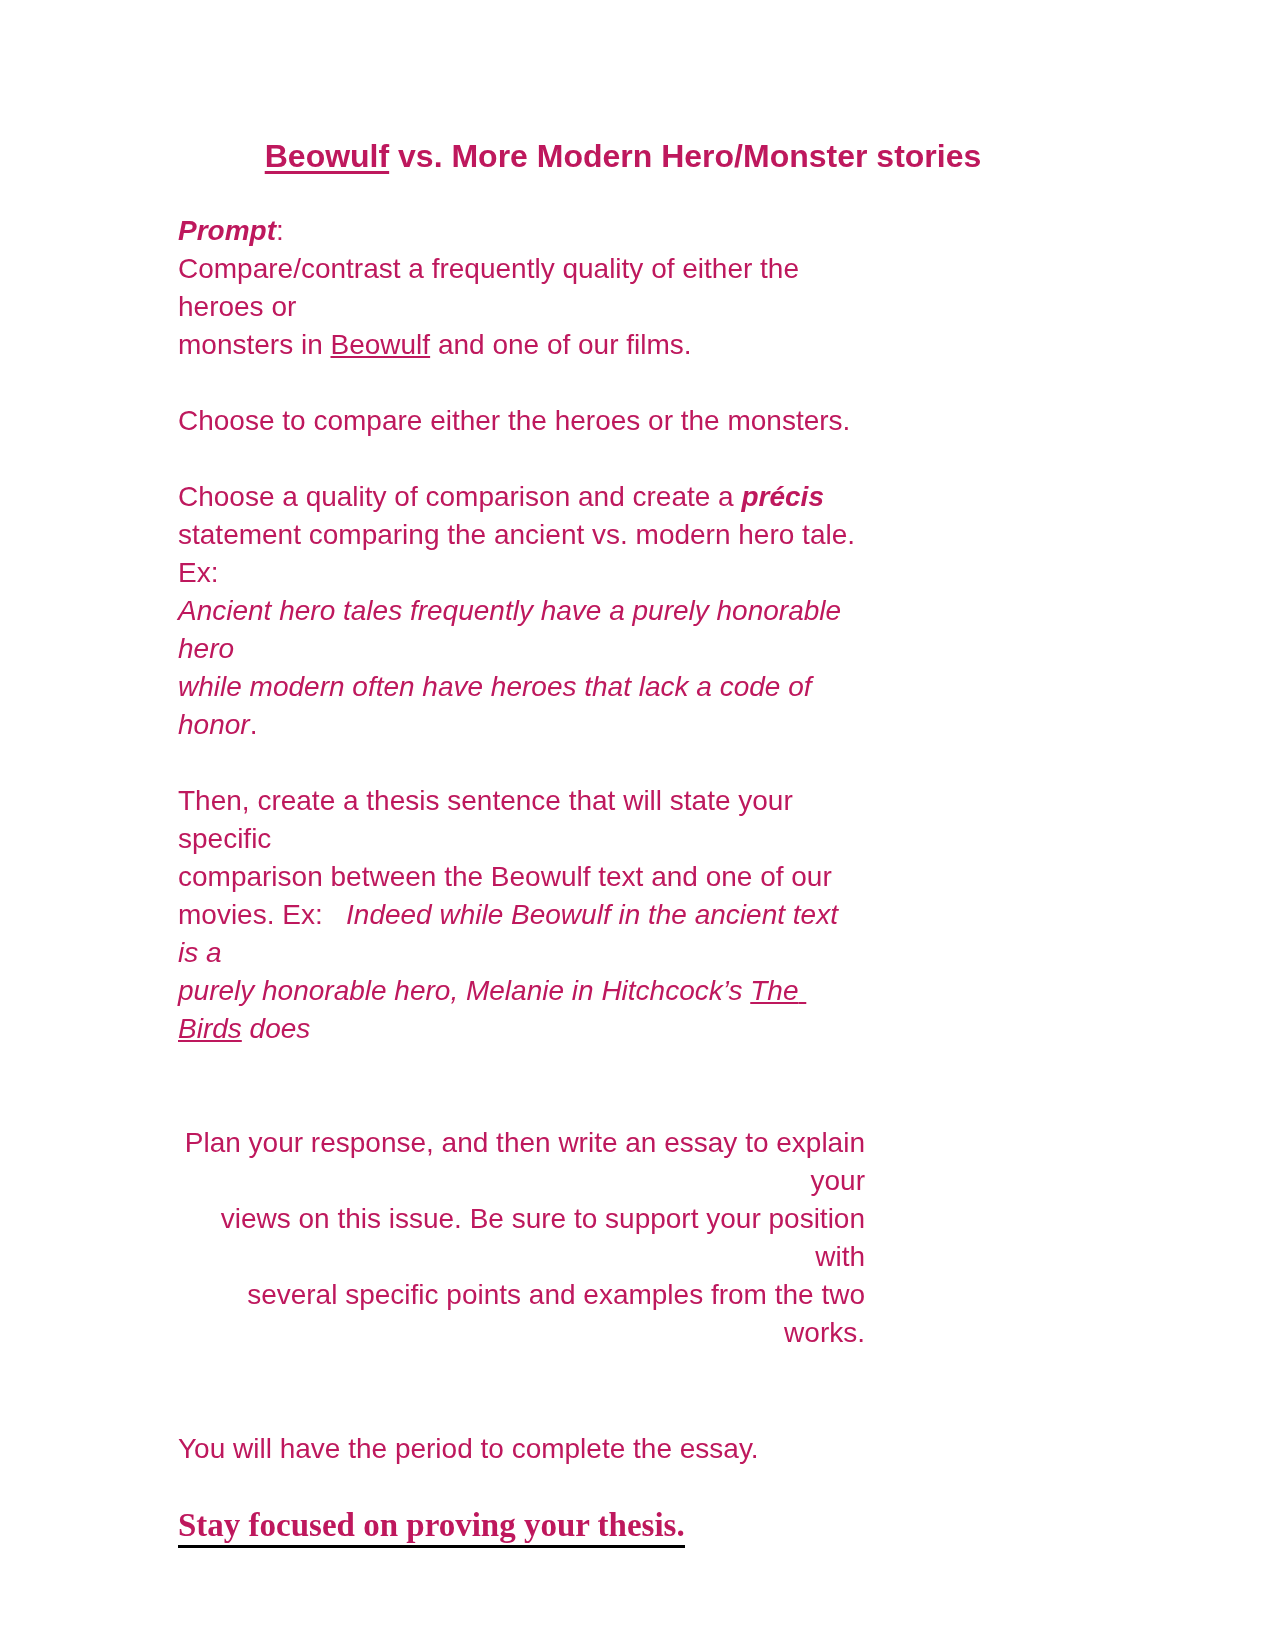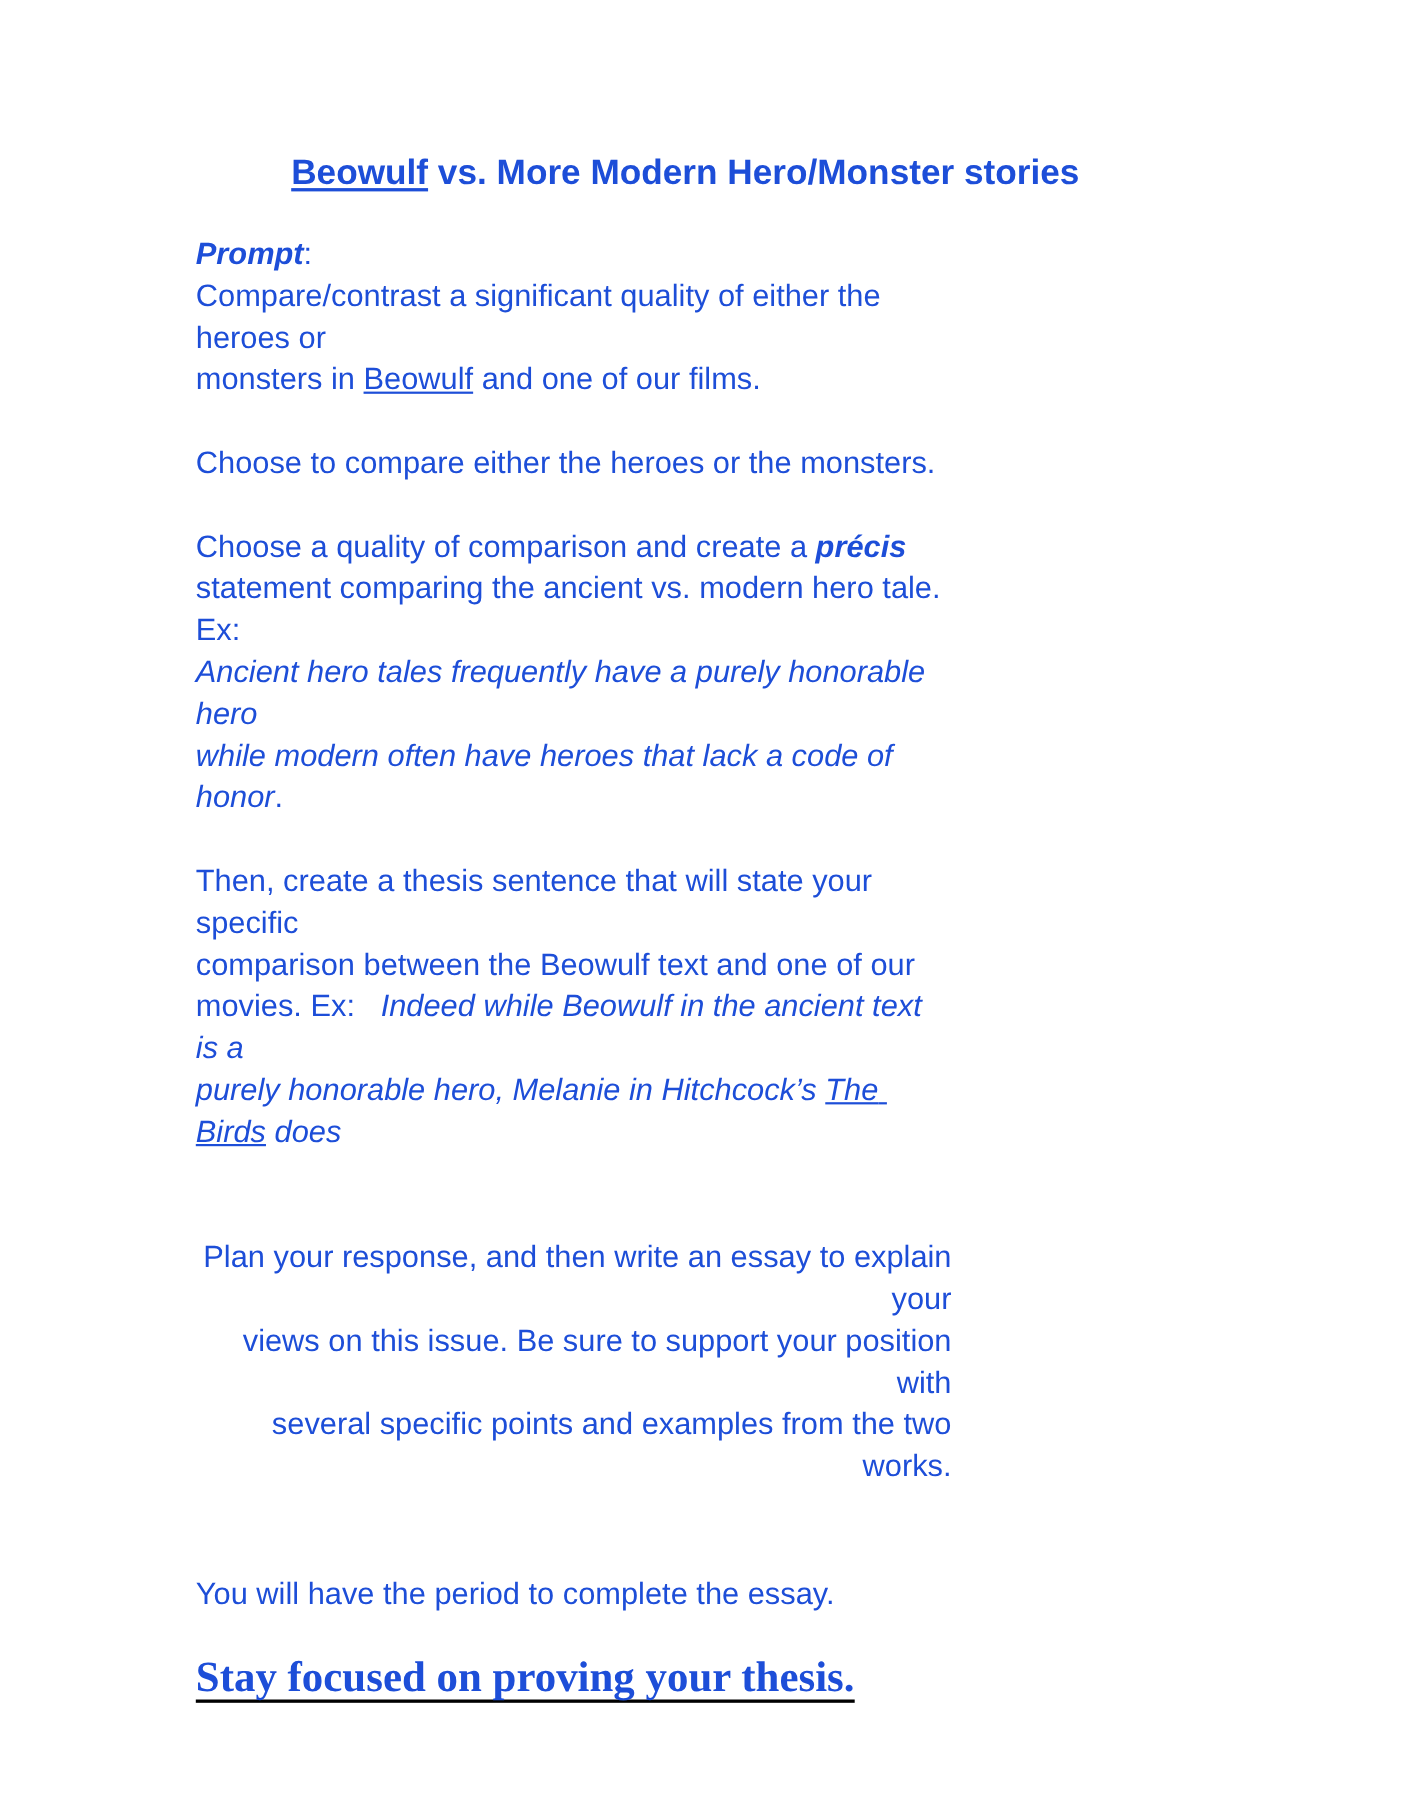--- a/index.html
+++ b/index.html
@@ -6,21 +6,21 @@
     margin: 0;
     padding: 0;
     background: #ffffff;
   }
   .page {
     position: relative;
     width: 1072px;
     height: 1650px;
     box-sizing: border-box;
     background: #ffffff;
-    color: #1d4ed8;
+    color: #be185d;
     padding: 136px 207px 0 178px;
     font-family: "Liberation Sans", "DejaVu Sans", sans-serif;
     font-size: 28px;
     line-height: 38px;
     overflow: hidden;
   }
   .line { white-space: pre-wrap; }
   .b { font-weight: bold; font-style: italic; }
   .i { font-style: italic; }
   .u { text-decoration: underline; }
@@ -33,39 +33,39 @@
     font-weight: bold;
     white-space: pre-wrap;
   }
   .title .u { text-decoration-thickness: 3px; text-underline-offset: 4px; }
   .para { margin: 0 0 38px 0; }
   .para-gap2 { margin: 0 0 76px 0; }
   .para-plan { margin: 0 0 78px 0; text-align: right; }
   .closing {
     font-family: "Liberation Serif", "DejaVu Serif", serif;
     font-weight: bold;
-    font-size: 39px;
+    font-size: 33px;
     line-height: 38px;
   }
   .closing .heavy-underline {
     display: inline-block;
     border-bottom: 3px solid #000000;
     padding-bottom: 1px;
   }
 </style>
 </head>
 <body>
 
 <div class="page">
 
   <h1 class="title"><span class="u">Beowulf</span><span> vs. More Modern Hero/Monster stories</span></h1>
 
   <div class="para">
     <div class="line"><span class="b">Prompt</span><span>:</span></div>
-    <div class="line">Compare/contrast a significant quality of either the heroes or</div>
+    <div class="line">Compare/contrast a frequently quality of either the heroes or</div>
     <div class="line"><span>monsters in </span><span class="u">Beowulf</span><span> and one of our films.</span></div>
   </div>
 
   <div class="para">
     <div class="line">Choose to compare either the heroes or the monsters.</div>
   </div>
 
   <div class="para">
     <div class="line"><span>Choose a quality of comparison and create a </span><span class="b">précis</span></div>
     <div class="line">statement comparing the ancient vs. modern hero tale.  Ex:</div>

